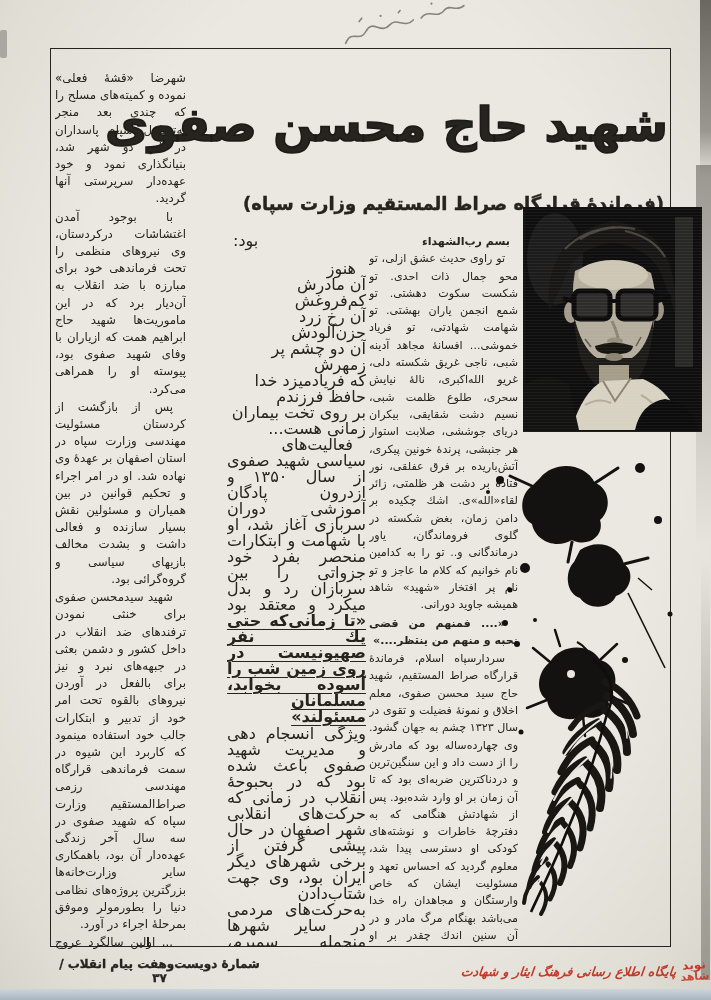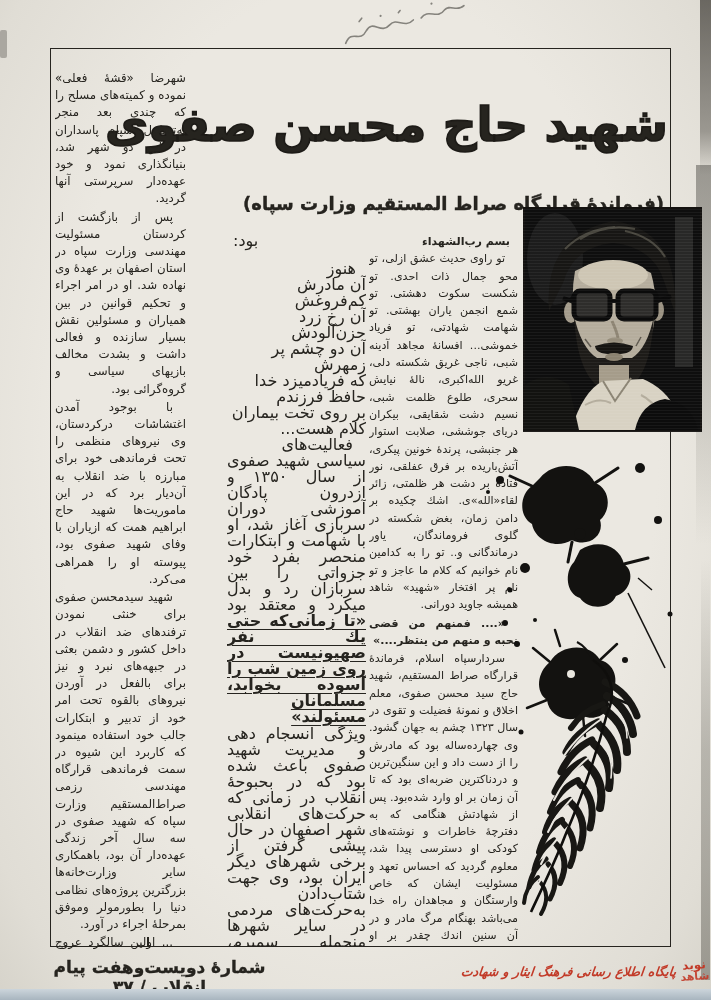--- a/index.html
+++ b/index.html
@@ -29,21 +29,21 @@
   .poem-line{text-align:right;}
   .poem-line:first-child{text-indent:10px;margin-top:12px;}
   .lead-word{text-align:left;padding-left:6px;}
   .quote{font-weight:bold;text-decoration:underline;text-underline-offset:2.5px;}
   .quran{font-weight:bold;text-indent:10px;}
   .basmala{font-weight:bold;text-indent:8px;text-align:right;}
   
   .photo{left:523px;top:207px;width:179px;height:225px;border:2px solid #141210;box-sizing:border-box;background:#101010;}
   .photo-scan{left:523px;top:207px;width:179px;height:225px;background:repeating-linear-gradient(0deg,rgba(255,255,255,.05) 0 1px,transparent 1px 3px);pointer-events:none;}
   
-  .issue{top:957px;left:52px;width:215px;text-align:center;font-size:17px;font-weight:bold;-webkit-text-stroke:.3px #211f1b;}
+  .issue{top:957px;left:52px;width:215px;text-align:center;font-size:12px;font-weight:bold;-webkit-text-stroke:.3px #211f1b;}
   .strip{left:0;bottom:0;width:711px;height:11px;background:linear-gradient(#ccd5db,#a8b5bf);}
   .watermark{right:2px;top:951px;width:225px;height:40px;direction:rtl;display:flex;align-items:center;gap:4px;}
   .wm-logo{display:flex;flex-direction:column;align-items:center;line-height:11px;transform:rotate(-4deg);}
   .wm-logo .l1{font-size:12px;font-weight:bold;}
   .wm-logo .l2{font-size:11px;font-weight:bold;opacity:.9;}
   .wm-text{font-size:12.5px;font-weight:bold;font-style:italic;transform:skewX(-6deg);white-space:nowrap;}
   
   .streak1{right:0;top:0;width:11px;height:175px;background:linear-gradient(180deg,#56534d,#8e8b84 75%,rgba(140,137,130,0));opacity:.85;}
   .streak2{right:0;top:165px;width:15px;height:380px;background:linear-gradient(180deg,rgba(92,90,84,.55),rgba(128,126,118,.32) 55%,rgba(128,126,118,0));}
   .streak3{right:1px;top:560px;width:9px;height:420px;background:linear-gradient(180deg,rgba(120,118,110,0),rgba(112,110,102,.38) 45%,rgba(92,90,82,.5));}
@@ -72,38 +72,38 @@
 
   <div class="abs frame"></div>
   <div class="abs tick"></div>
 
   <div class="abs title">شهید حاج محسن صفوی</div>
   <div class="abs subtitle">(فرماندهٔ قرارگاه صراط المستقیم وزارت سپاه)</div>
 
   <div class="abs col left-col">
     <div>
         <div class="para">شهرضا «قشهٔ فعلی» نموده و کمیته‌های مسلح را که چندی بعد منجر به‌تشکیل سپاه پاسداران در این دو شهر شد، بنیانگذاری نمود و خود عهده‌دار سرپرستی آنها گردید.</div>
+        <div class="para">با بوجود آمدن اغتشاشات درکردستان، وی نیروهای منظمی را تحت فرماندهی خود برای مبارزه با ضد انقلاب به آن‌دیار برد که در این ماموریت‌ها شهید حاج ابراهیم همت که ازیاران با وفای شهید صفوی بود، پیوسته او را همراهی می‌کرد.</div>
         <div class="para">پس از بازگشت از کردستان مسئولیت مهندسی وزارت سپاه در استان اصفهان بر عهدهٔ وی نهاده شد. او در امر اجراء و تحکیم قوانین در بین همیاران و مسئولین نقش بسیار سازنده و فعالی داشت و بشدت مخالف بازیهای سیاسی و گروه‌گرائی بود.</div>
-        <div class="para">با بوجود آمدن اغتشاشات درکردستان، وی نیروهای منظمی را تحت فرماندهی خود برای مبارزه با ضد انقلاب به آن‌دیار برد که در این ماموریت‌ها شهید حاج ابراهیم همت که ازیاران با وفای شهید صفوی بود، پیوسته او را همراهی می‌کرد.</div>
         <div class="para">شهید سیدمحسن صفوی برای خنثی نمودن ترفندهای ضد انقلاب در داخل کشور و دشمن بعثی در جبهه‌های نبرد و نیز برای بالفعل در آوردن نیروهای بالقوه تحت امر خود از تدبیر و ابتکارات جالب خود استفاده مینمود که کاربرد این شیوه در سمت فرماندهی قرارگاه مهندسی رزمی صراط‌المستقیم وزارت سپاه که شهید صفوی در سه سال آخر زندگی عهده‌دار آن بود، باهمکاری سایر وزارت‌خانه‌ها بزرگترین پروژه‌های نظامی دنیا را بطورمولر وموفق بمرحلهٔ اجراء در آورد.</div>
         <div class="para">... اولین سالگرد عروج عارفانهٔ سردار رشید اسلام، شهید بزرگوار، حاج‌سیدمحسن صفوی را به‌پیشگاه منجی عالم بشریت، حضرت مهدی (عج) و نائب برحقش خمینی بت‌شکن امتْ حزب‌ا... و خانوادهٔ محترمشان تبریك وتسلیت عرض نموده و از پیشگاه مقدس باری تعالی توفیق تداوم راه سرخ این عزیزان گلگون کفن را خواستاریم.</div>
       </div>
 
   </div>
 
   <div class="abs col col2">
     <div class="lead-word">بود:</div>
     <div>
         <div class="poem-line">هنوز</div>
         <div class="poem-line">آن مادرش کم‌فروغش</div>
         <div class="poem-line">آن رخ زرد حزن‌آلودش</div>
         <div class="poem-line">آن دو چشم پر زمهرش</div>
         <div class="poem-line">که فریادمیزد خدا حافظ فرزندم</div>
         <div class="poem-line">بر روی تخت بیماران</div>
-        <div class="poem-line">کلام هست...</div>
+        <div class="poem-line">زمانی هست...</div>
       </div>
     <p class="para indent"><span>فعالیت‌های سیاسی شهید صفوی از سال ۱۳۵۰ و ازدرون پادگان آموزشی دوران سربازی آغاز شد، او با شهامت و ابتکارات منحصر بفرد خود جزواتی را بین سربازان رد و بدل میکرد و معتقد بود </span><span class="quote">«تا زمانی‌که حتی یك نفر صهیونیست در روی زمین شب را آسوده بخوابد، مسلمانان مسئولند»</span></p>
     <div>
         <div class="para">ویژگی انسجام دهی و مدیریت شهید صفوی باعث شده بود که در بحبوحهٔ انقلاب در زمانی که حرکت‌های انقلابی شهر اصفهان در حال پیشی گرفتن از برخی شهرهای دیگر ایران بود، وی جهت شتاب‌دادن به‌حرکت‌های مردمی در سایر شهرها منجمله سمیرم، قمشه، شهرکرد و... مسافرت‌های متعددی به آن شهرها داشته باشد.</div>
         <div class="para">پس از پیروزی انقلاب برادرسیدمحسن صفوی بلافاصله اقدام به جمع‌آوری نیروهای انقلابی در شهرهای سمیرم و</div>
       </div>
   </div>
 
   <div class="abs col col3">
     <div class="basmala">بسم رب‌الشهداء</div>

